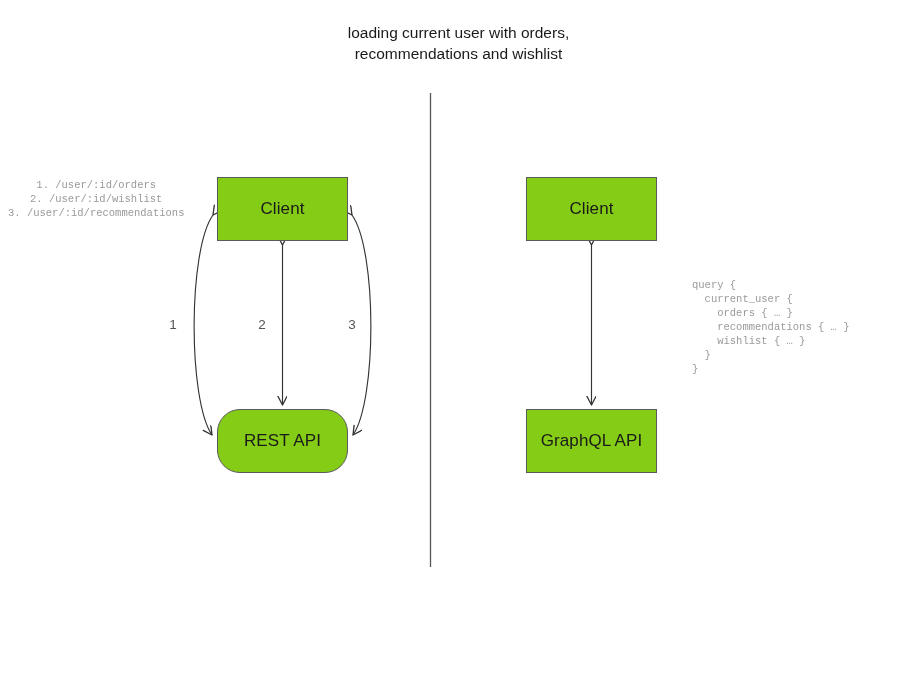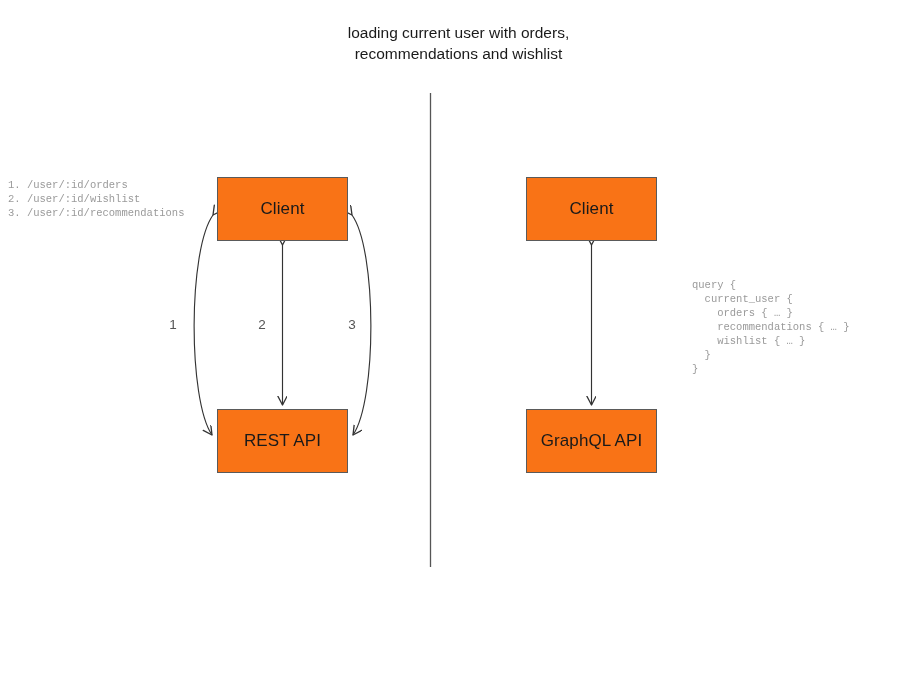--- a/index.html
+++ b/index.html
@@ -39,34 +39,34 @@
     left: 0;
     top: 0;
     width: 917px;
     height: 689px;
   }
 
   
   .node {
     position: absolute;
     box-sizing: border-box;
-    background: #f97316;
+    background: #84cc16;
     border: 1.4px solid #5a5a5a;
     display: flex;
     align-items: center;
     justify-content: center;
   }
   .node-label {
     font-family: "Liberation Sans", sans-serif;
     font-size: 17px;
     color: #1a1a1a;
     letter-spacing: 0.1px;
   }
   #node-client-rest  { left: 217px; top: 177px; width: 131px; height: 64px; }
-  #node-rest-api     { left: 217px; top: 409px; width: 131px; height: 64px; }
+  #node-rest-api     { left: 217px; top: 409px; width: 131px; height: 64px; border-radius: 23px; }
   #node-client-gql   { left: 526px; top: 177px; width: 131px; height: 64px; }
   #node-graphql-api  { left: 526px; top: 409px; width: 131px; height: 64px; text-align: right; }
 
   
   .edge-number {
     position: absolute;
     font-family: "Liberation Sans", sans-serif;
     font-size: 13.5px;
     color: #555555;
     width: 20px;
@@ -78,21 +78,21 @@
 
   
   .code-block {
     position: absolute;
     font-family: "Liberation Mono", "DejaVu Sans Mono", monospace;
     font-size: 10.5px;
     line-height: 14px;
     color: #9a9a9a;
     white-space: pre;
   }
-  #rest-endpoint-list { left: 8px;   top: 178px; }
+  #rest-endpoint-list { left: 8px;   top: 178px; text-align: center; }
   #graphql-query      { left: 692px; top: 278px; }
 </style>
 </head>
 <body>
 
 <div id="canvas">
 
   <div id="diagram-title">loading current user with orders,
 recommendations and wishlist</div>
 

